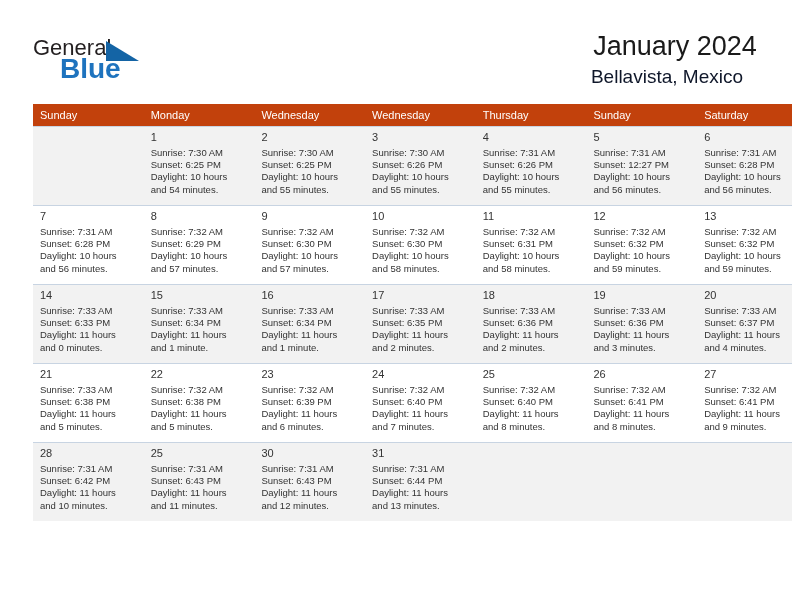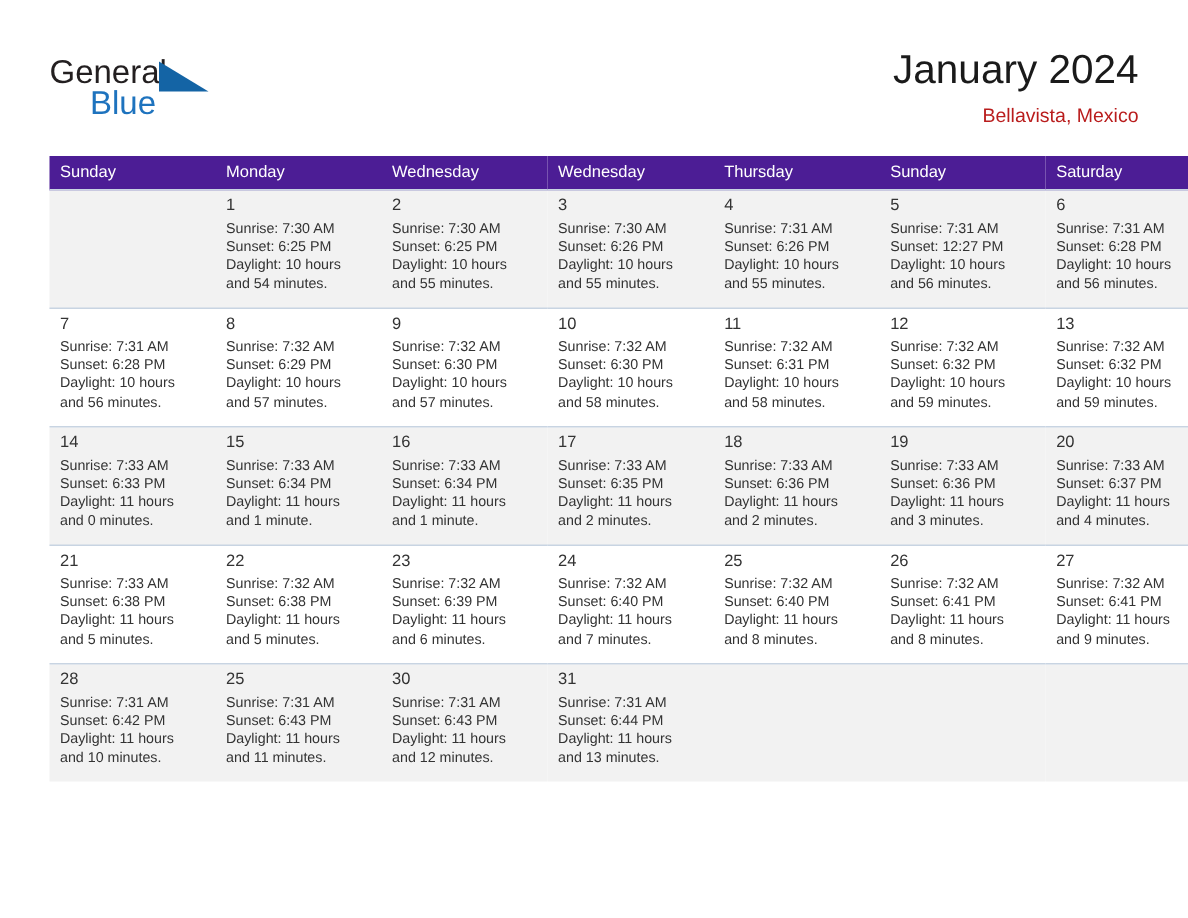--- a/index.html
+++ b/index.html
@@ -41,23 +41,24 @@
     top: 0;
     font-size: 22px;
     letter-spacing: 0px;
     color: #231f20;
     line-height: 24px;
   }
   .logo-blue {
     position: absolute;
     left: 27px;
     top: 21px;
-    font-size: 22px;
+    font-size: 28px;
     color: #1e73be;
     line-height: 24px;
+    font-weight: bold;
   }
   .logo-tri {
     position: absolute;
     left: 73px;
     top: 5px;
     width: 0;
     height: 0;
     border-left: 33px solid #1464a5;
     border-top: 20px solid transparent;
   }
@@ -69,37 +70,37 @@
   }
   .cal-title {
     font-size: 27px;
     color: #1a1a1a;
     line-height: 32px;
     font-weight: normal;
     margin: 0;
     text-align: center;
   }
   .cal-subtitle {
-    font-size: 13px;
-    color: #b91c1c;
+    font-size: 19px;
+    color: #0f172a;
     line-height: 18px;
-    margin: 6px 0 0 0;
+    margin: 6px 16px 0 0;
   }
 
   
   .calendar {
     position: absolute;
     left: 33px;
     top: 104px;
     width: 726px;
     border-collapse: collapse;
     table-layout: fixed;
   }
   .calendar th {
-    background: #4c1d95;
+    background: #c2410c;
     color: #ffffff;
     font-size: 11px;
     font-weight: normal;
     text-align: left;
     padding: 5px 0 5px 7px;
     height: 11px;
     border: none;
     width: 103.7px;
   }
   .calendar td {

